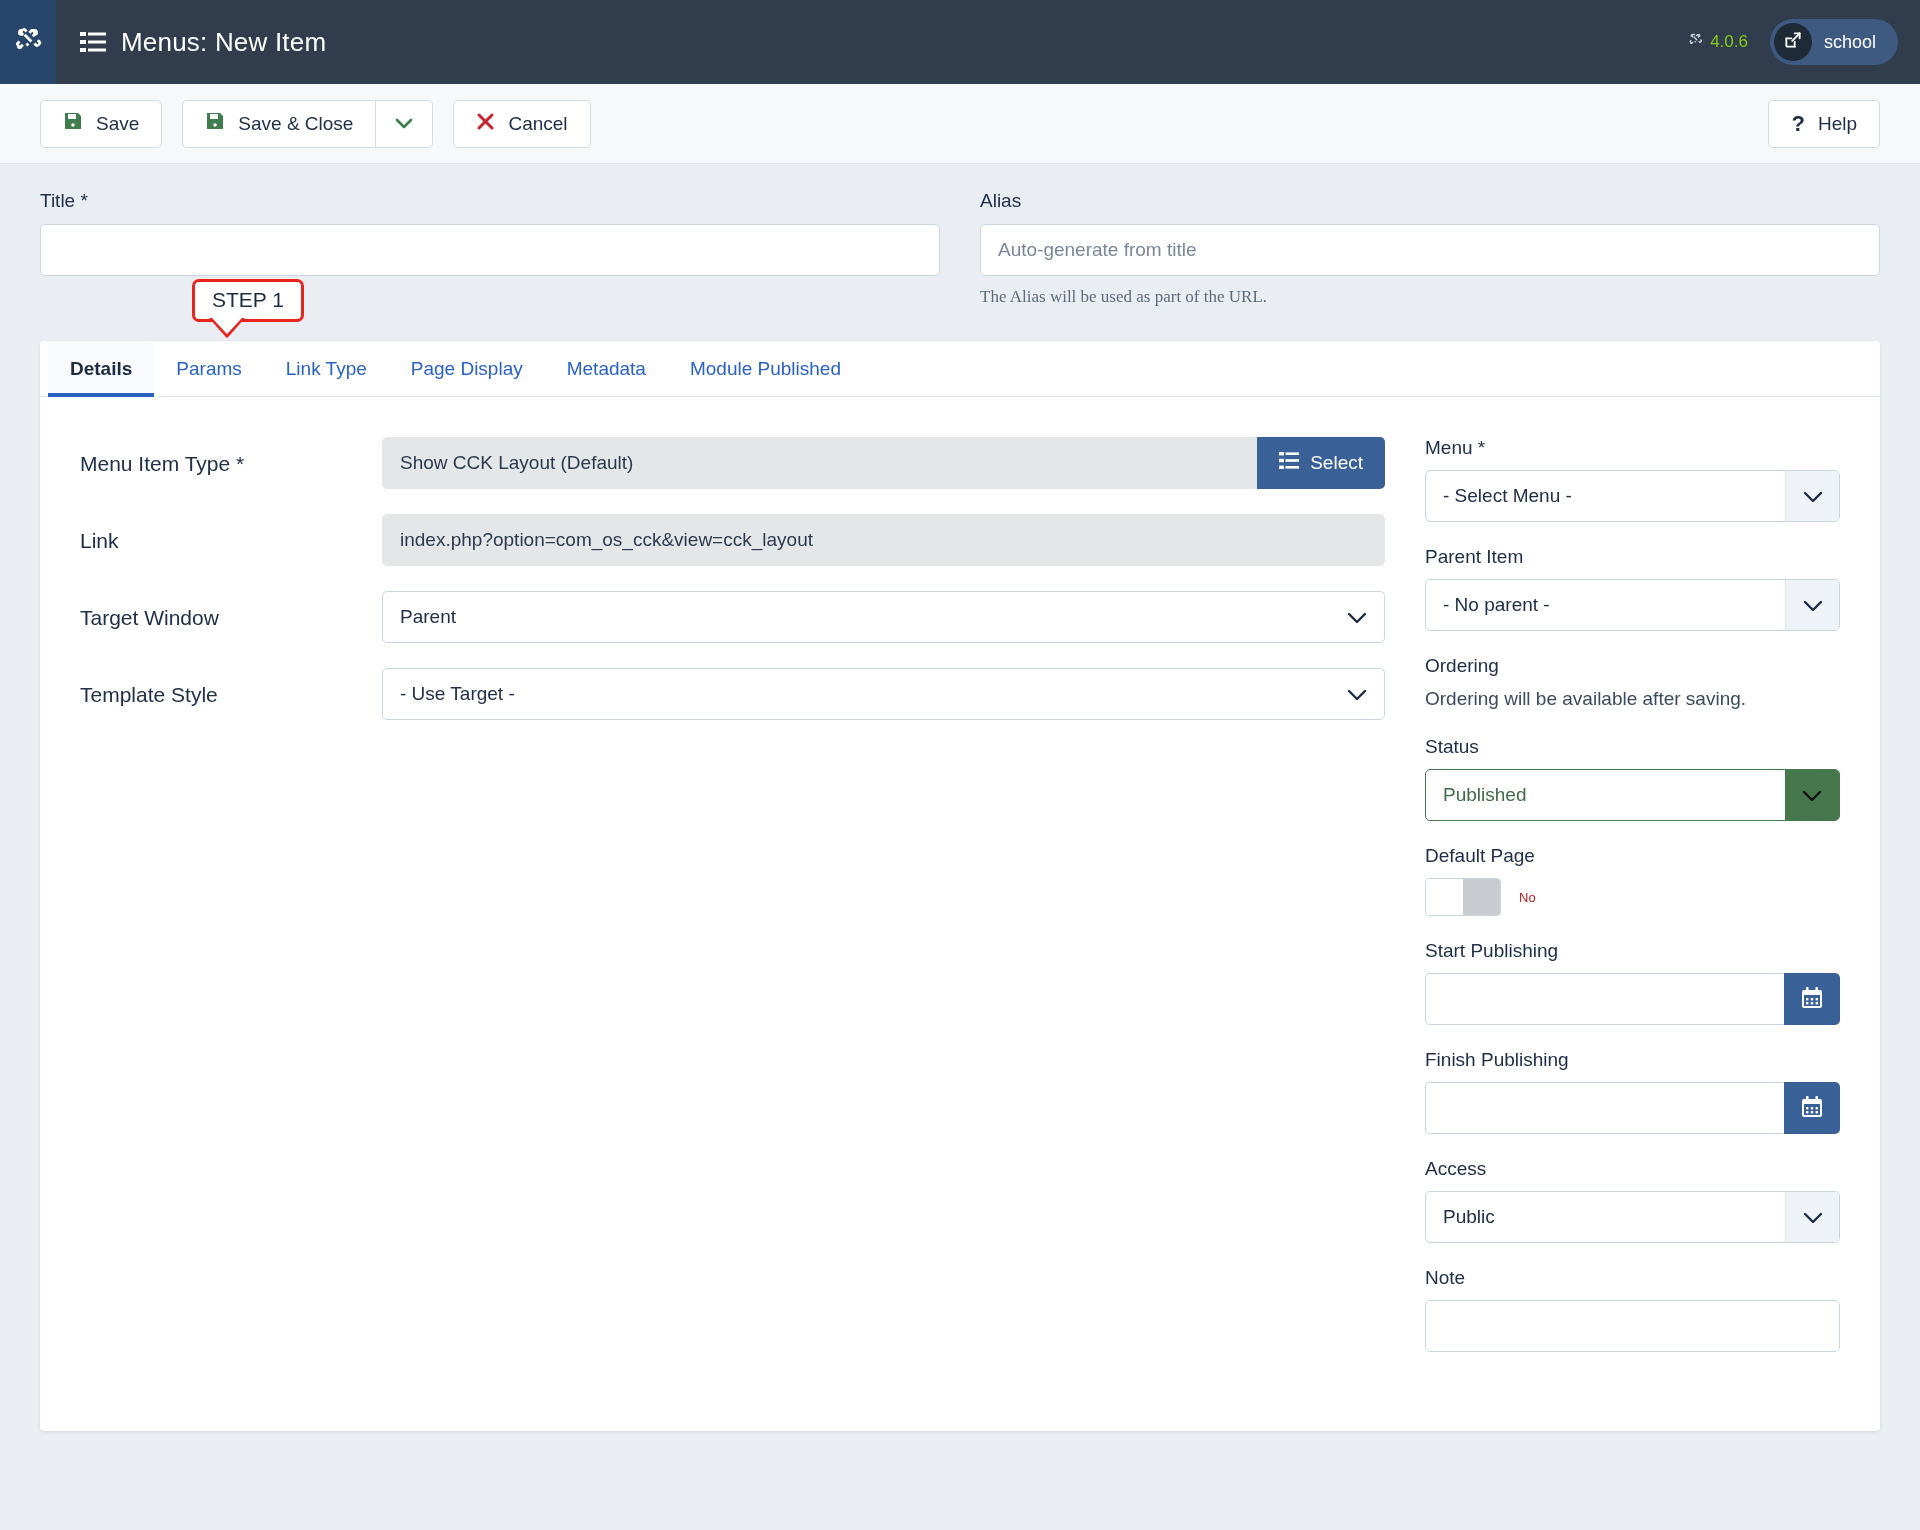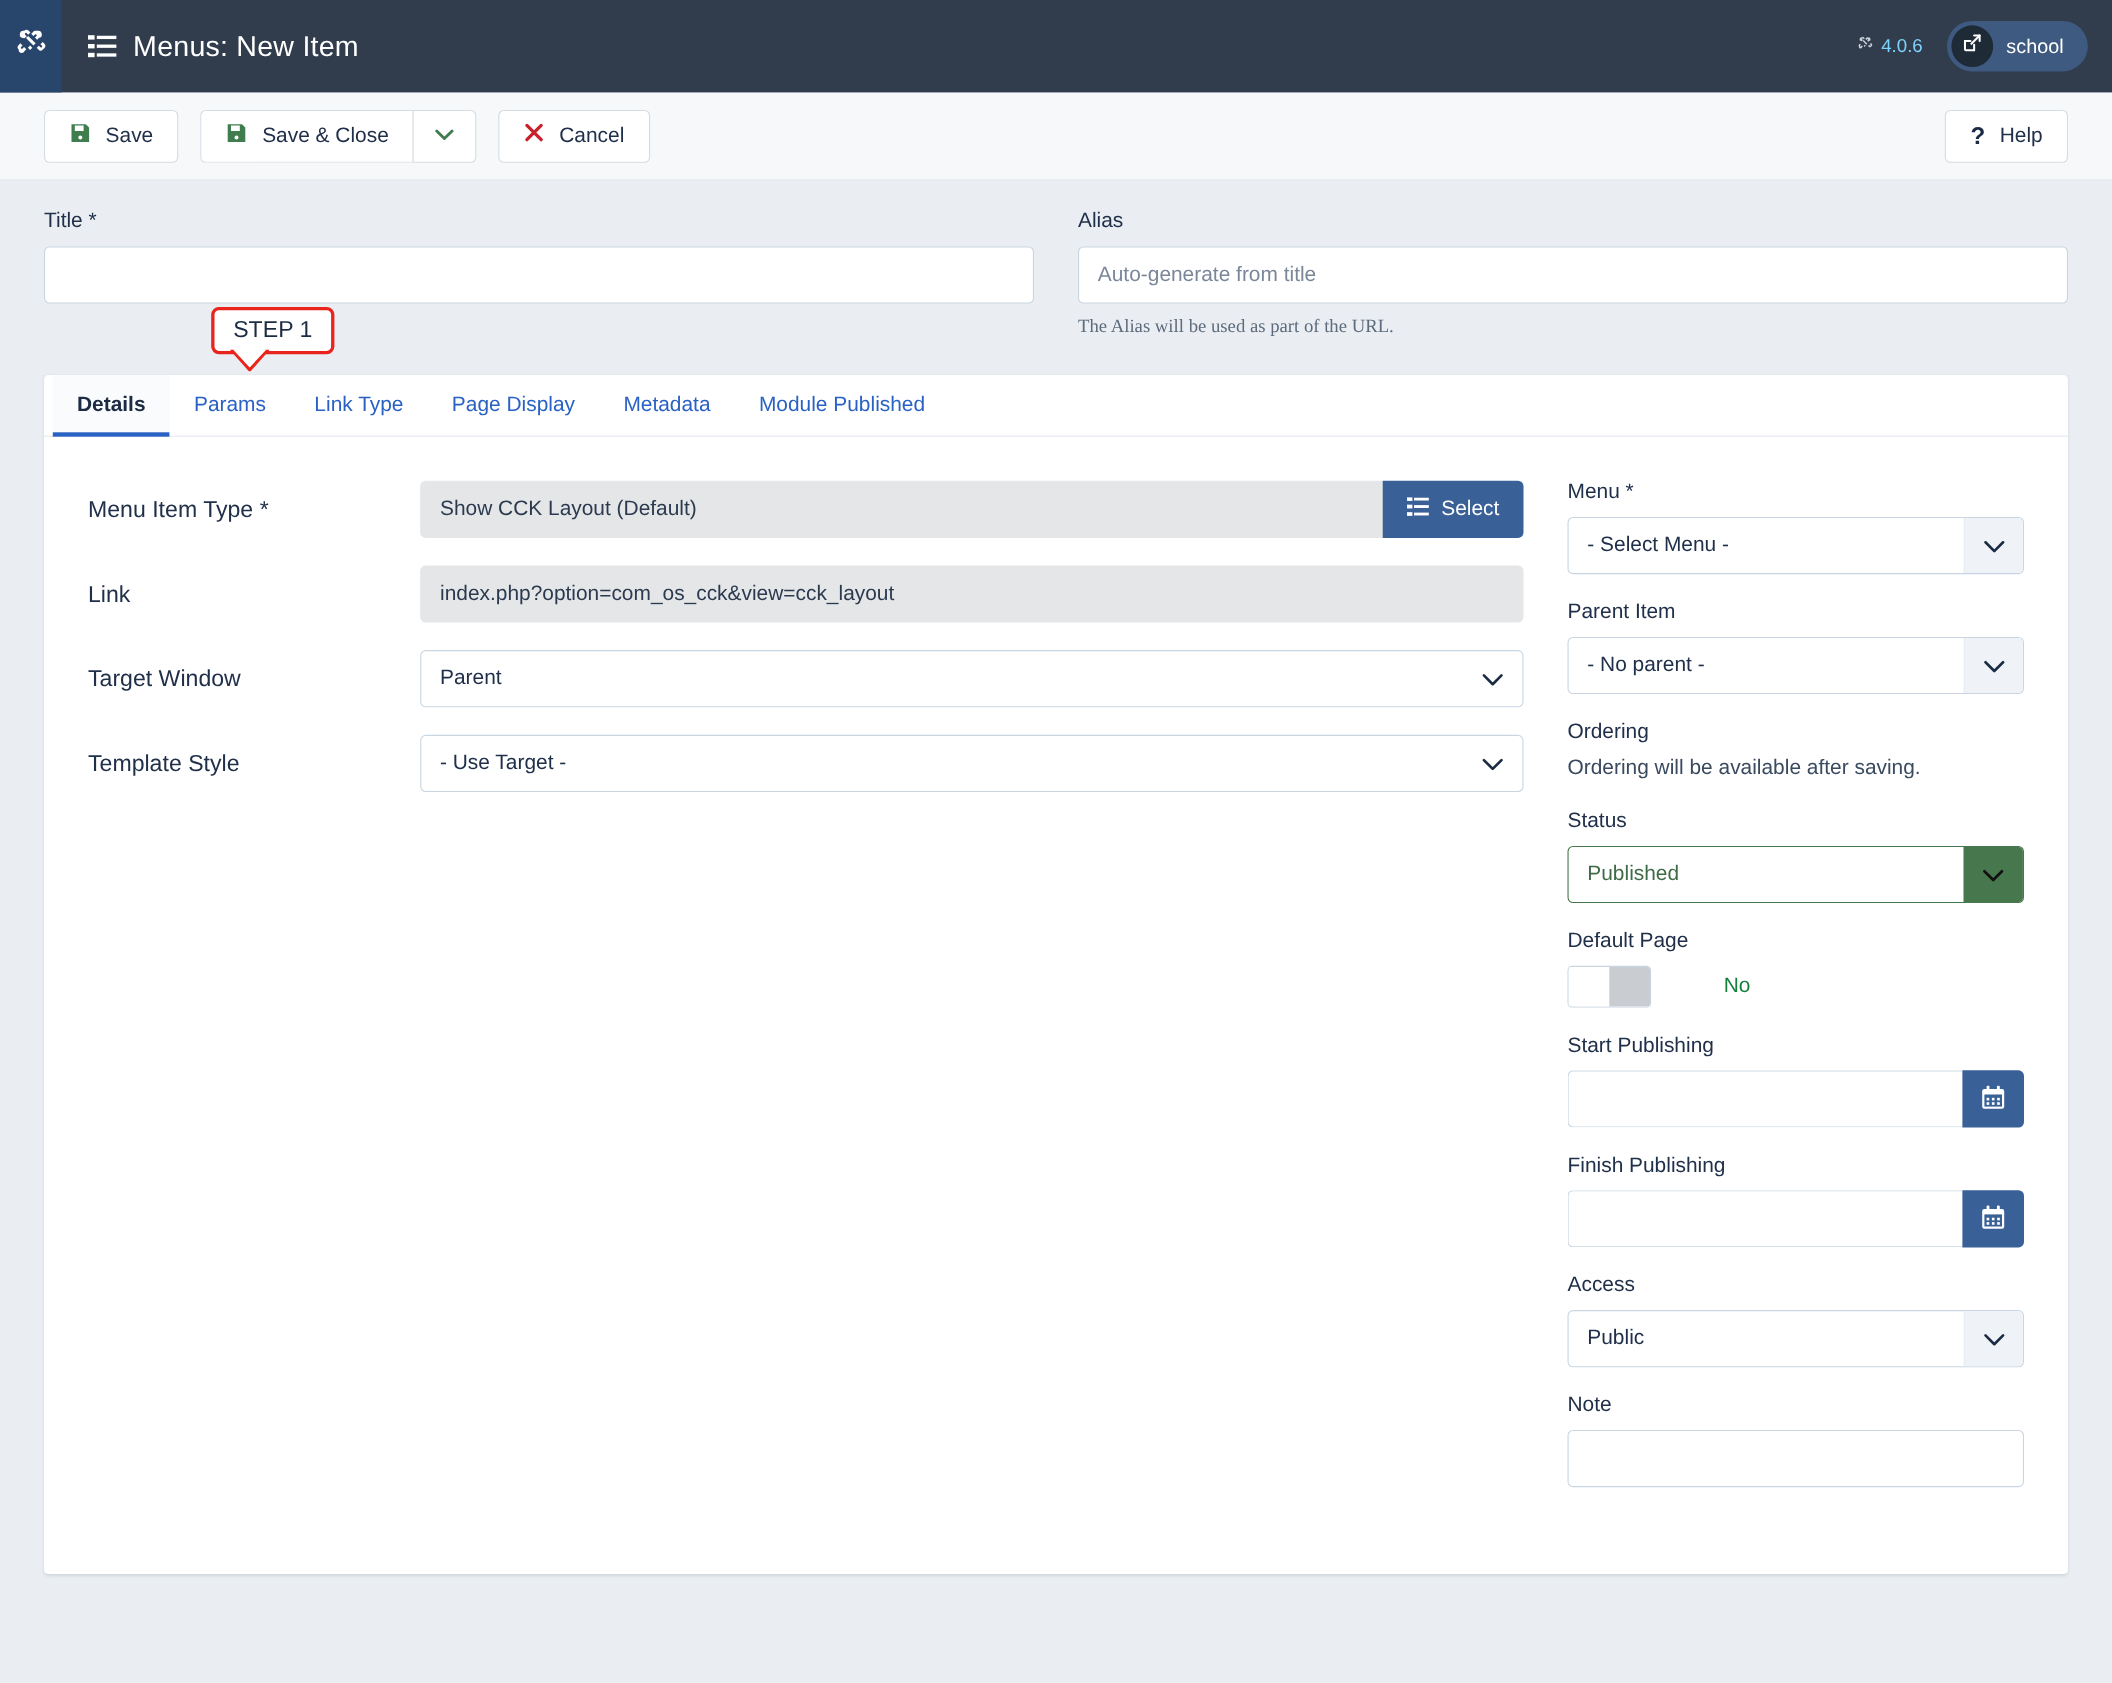--- a/index.html
+++ b/index.html
@@ -37,21 +37,21 @@
     color: #ffffff;
     font-size: 26px;
     letter-spacing: .2px;
   }
   .header-right {
     margin-left: auto;
     display: flex; align-items: center; gap: 22px;
     padding-right: 22px;
   }
   .version {
-    color: #7dd3fc; font-size: 17px;
+    color: #84cc16; font-size: 17px;
     display: flex; align-items: center; gap: 7px;
   }
   .version svg { width: 15px; height: 15px; }
   .user-pill {
     background: #3e5a80;
     border-radius: 30px;
     height: 46px;
     display: flex; align-items: center;
     padding: 0 22px 0 4px;
     gap: 12px;
@@ -307,21 +307,21 @@
     width: 76px; height: 38px;
     border: 1px solid #c9d6e2;
     border-radius: 4px;
     display: flex;
     overflow: hidden;
     cursor: pointer;
   }
   .toggle .half { flex: 1; }
   .toggle .half.on { background: #ffffff; }
   .toggle .half.off { background: #c9ccd0; }
-  .toggle-label { font-size: 19px; color: #15803d; margin-left: 48px; }
+  .toggle-label { font-size: 13px; color: #b91c1c; }
 
   .input-group { display: flex; width: 100%; }
   .input-group .ig-input {
     flex: 1 1 auto;
     height: 52px;
     background: #fff;
     border: 1px solid #c9d6e2;
     border-right: none;
     border-radius: 5px 0 0 5px;
     padding: 0 15px;

